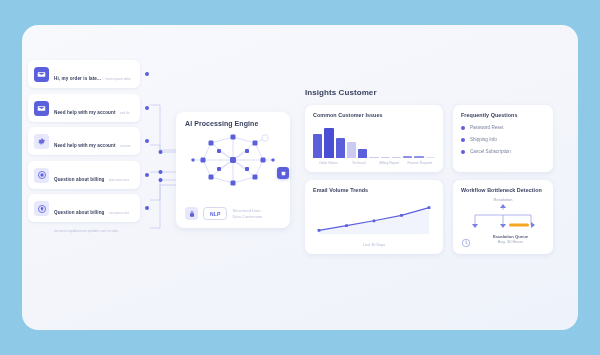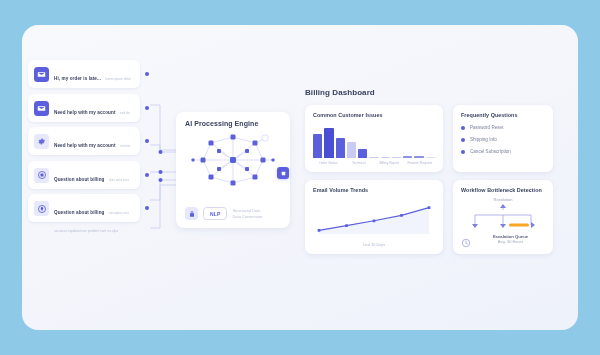--- a/index.html
+++ b/index.html
@@ -269,21 +269,21 @@
     </div>
   </div>
 
   <div id="side-badge">
     <svg width="7" height="7" viewBox="0 0 24 24">
         <rect x="6" y="6" width="12" height="12" rx="2" fill="#fff"></rect>
       </svg>
   </div>
 
   <div id="dash">
-    <div id="dash-title">Billing Dashboard</div>
+    <div id="dash-title">Insights Customer</div>
 
     <div id="dash-grid">
 
       <div class="d-card">
         <div class="d-title">Common Customer Issues</div>
         <div id="bars-wrap">
             <div class="bar" style="height: 23.76px; background: rgb(91, 95, 220);"></div>
             <div class="bar" style="height: 30.36px; background: rgb(74, 78, 212);"></div>
             <div class="bar" style="height: 20.46px; background: rgb(91, 95, 220);"></div>
             <div class="bar" style="height: 16.5px; background: rgb(201, 203, 243);"></div>

